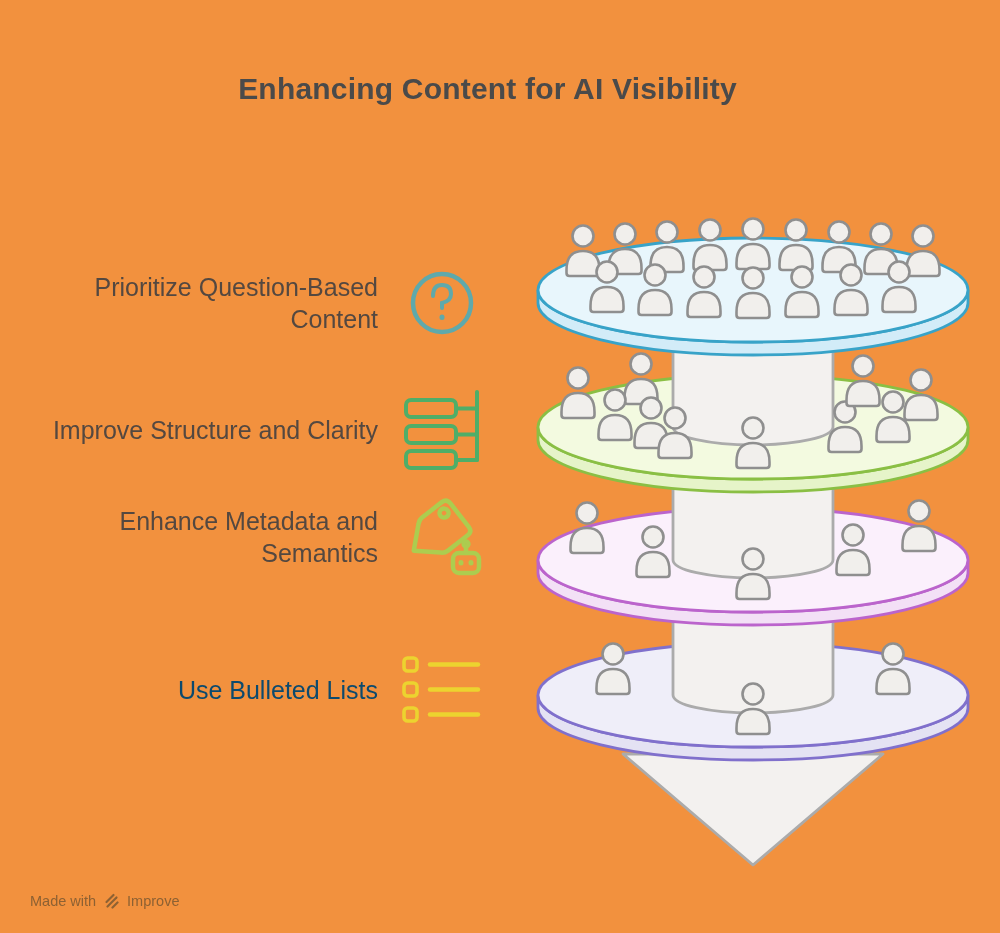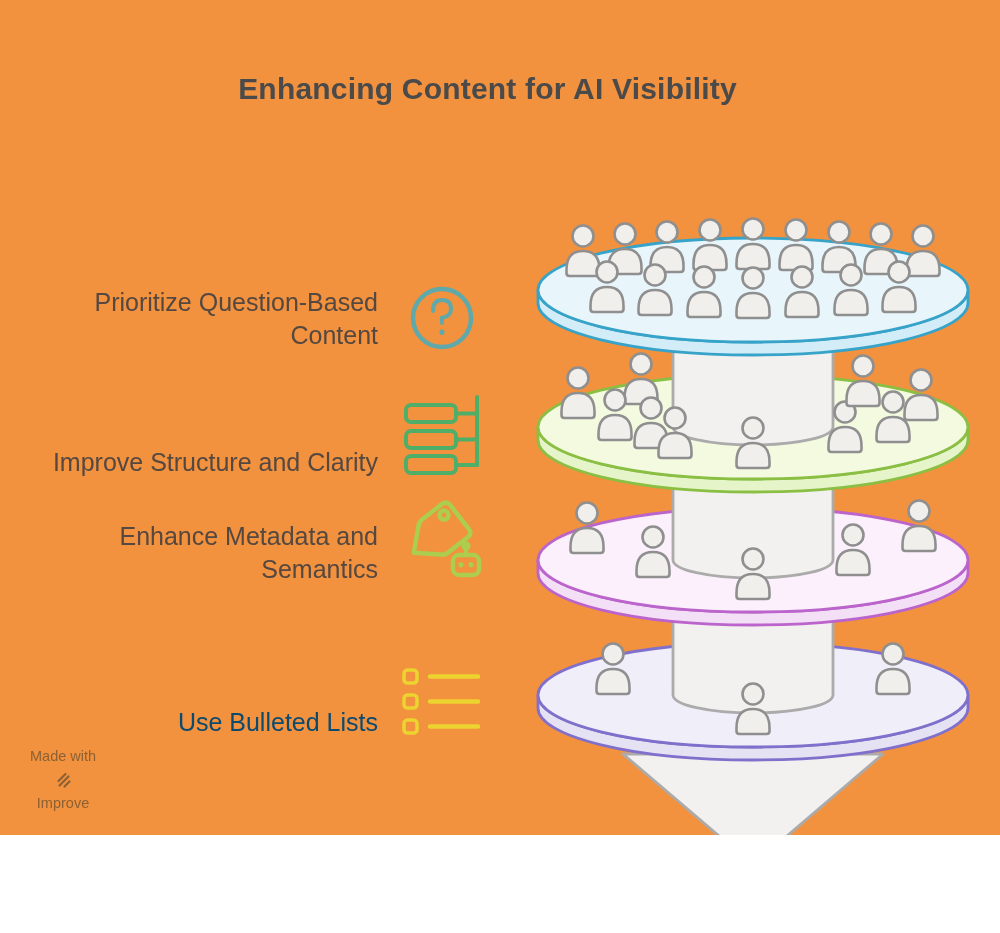--- a/index.html
+++ b/index.html
@@ -1,41 +1,41 @@
 <!DOCTYPE html>
 <html><head>
 <meta charset="utf-8">
 <style>
   html,body{margin:0;padding:0;background:#fff;}
   .canvas{
-    position:relative;width:1000px;height:835px;overflow:hidden;
+    position:relative;width:1000px;height:933px;overflow:hidden;
     background:#f2913e;
     font-family:"Liberation Sans",sans-serif;
   }
   .title{
     position:absolute;top:72px;left:0;width:975px;margin:0;
     text-align:center;font-size:30px;font-weight:bold;color:#4a4a4a;
     letter-spacing:.2px;
   }
   .row{
     position:absolute;left:30px;width:460px;height:96px;
-    display:flex;align-items:flex-end;justify-content:flex-end;gap:16px;
+    display:flex;align-items:center;justify-content:flex-end;gap:16px;
   }
   .row .label{
     font-size:25px;color:#544840;text-align:right;line-height:1.3;
   }
   .row-1{top:255px}.row-2{top:382px}.row-3{top:489px}.row-4{top:642px}
   .row-1 .label{max-width:330px}
   .row-3 .label{max-width:290px}
   .icon-box{width:96px;display:flex;justify-content:center;align-items:center;flex-shrink:0;}
   #funnel{position:absolute;left:505px;top:205px;}
   .footer{
     position:absolute;left:30px;bottom:24px;
     display:flex;align-items:center;gap:7px;
-    font-size:14.5px;color:#8d6133;flex-direction:column;
+    font-size:14.5px;color:#8d6133;
   }
 </style>
 </head>
 <body>
 
 <div class="canvas" style="background: rgb(242, 145, 62);">
 
   <h1 class="title" style="color: rgb(74, 74, 74);">Enhancing Content for AI Visibility</h1>
 
   <div class="row row-1">

